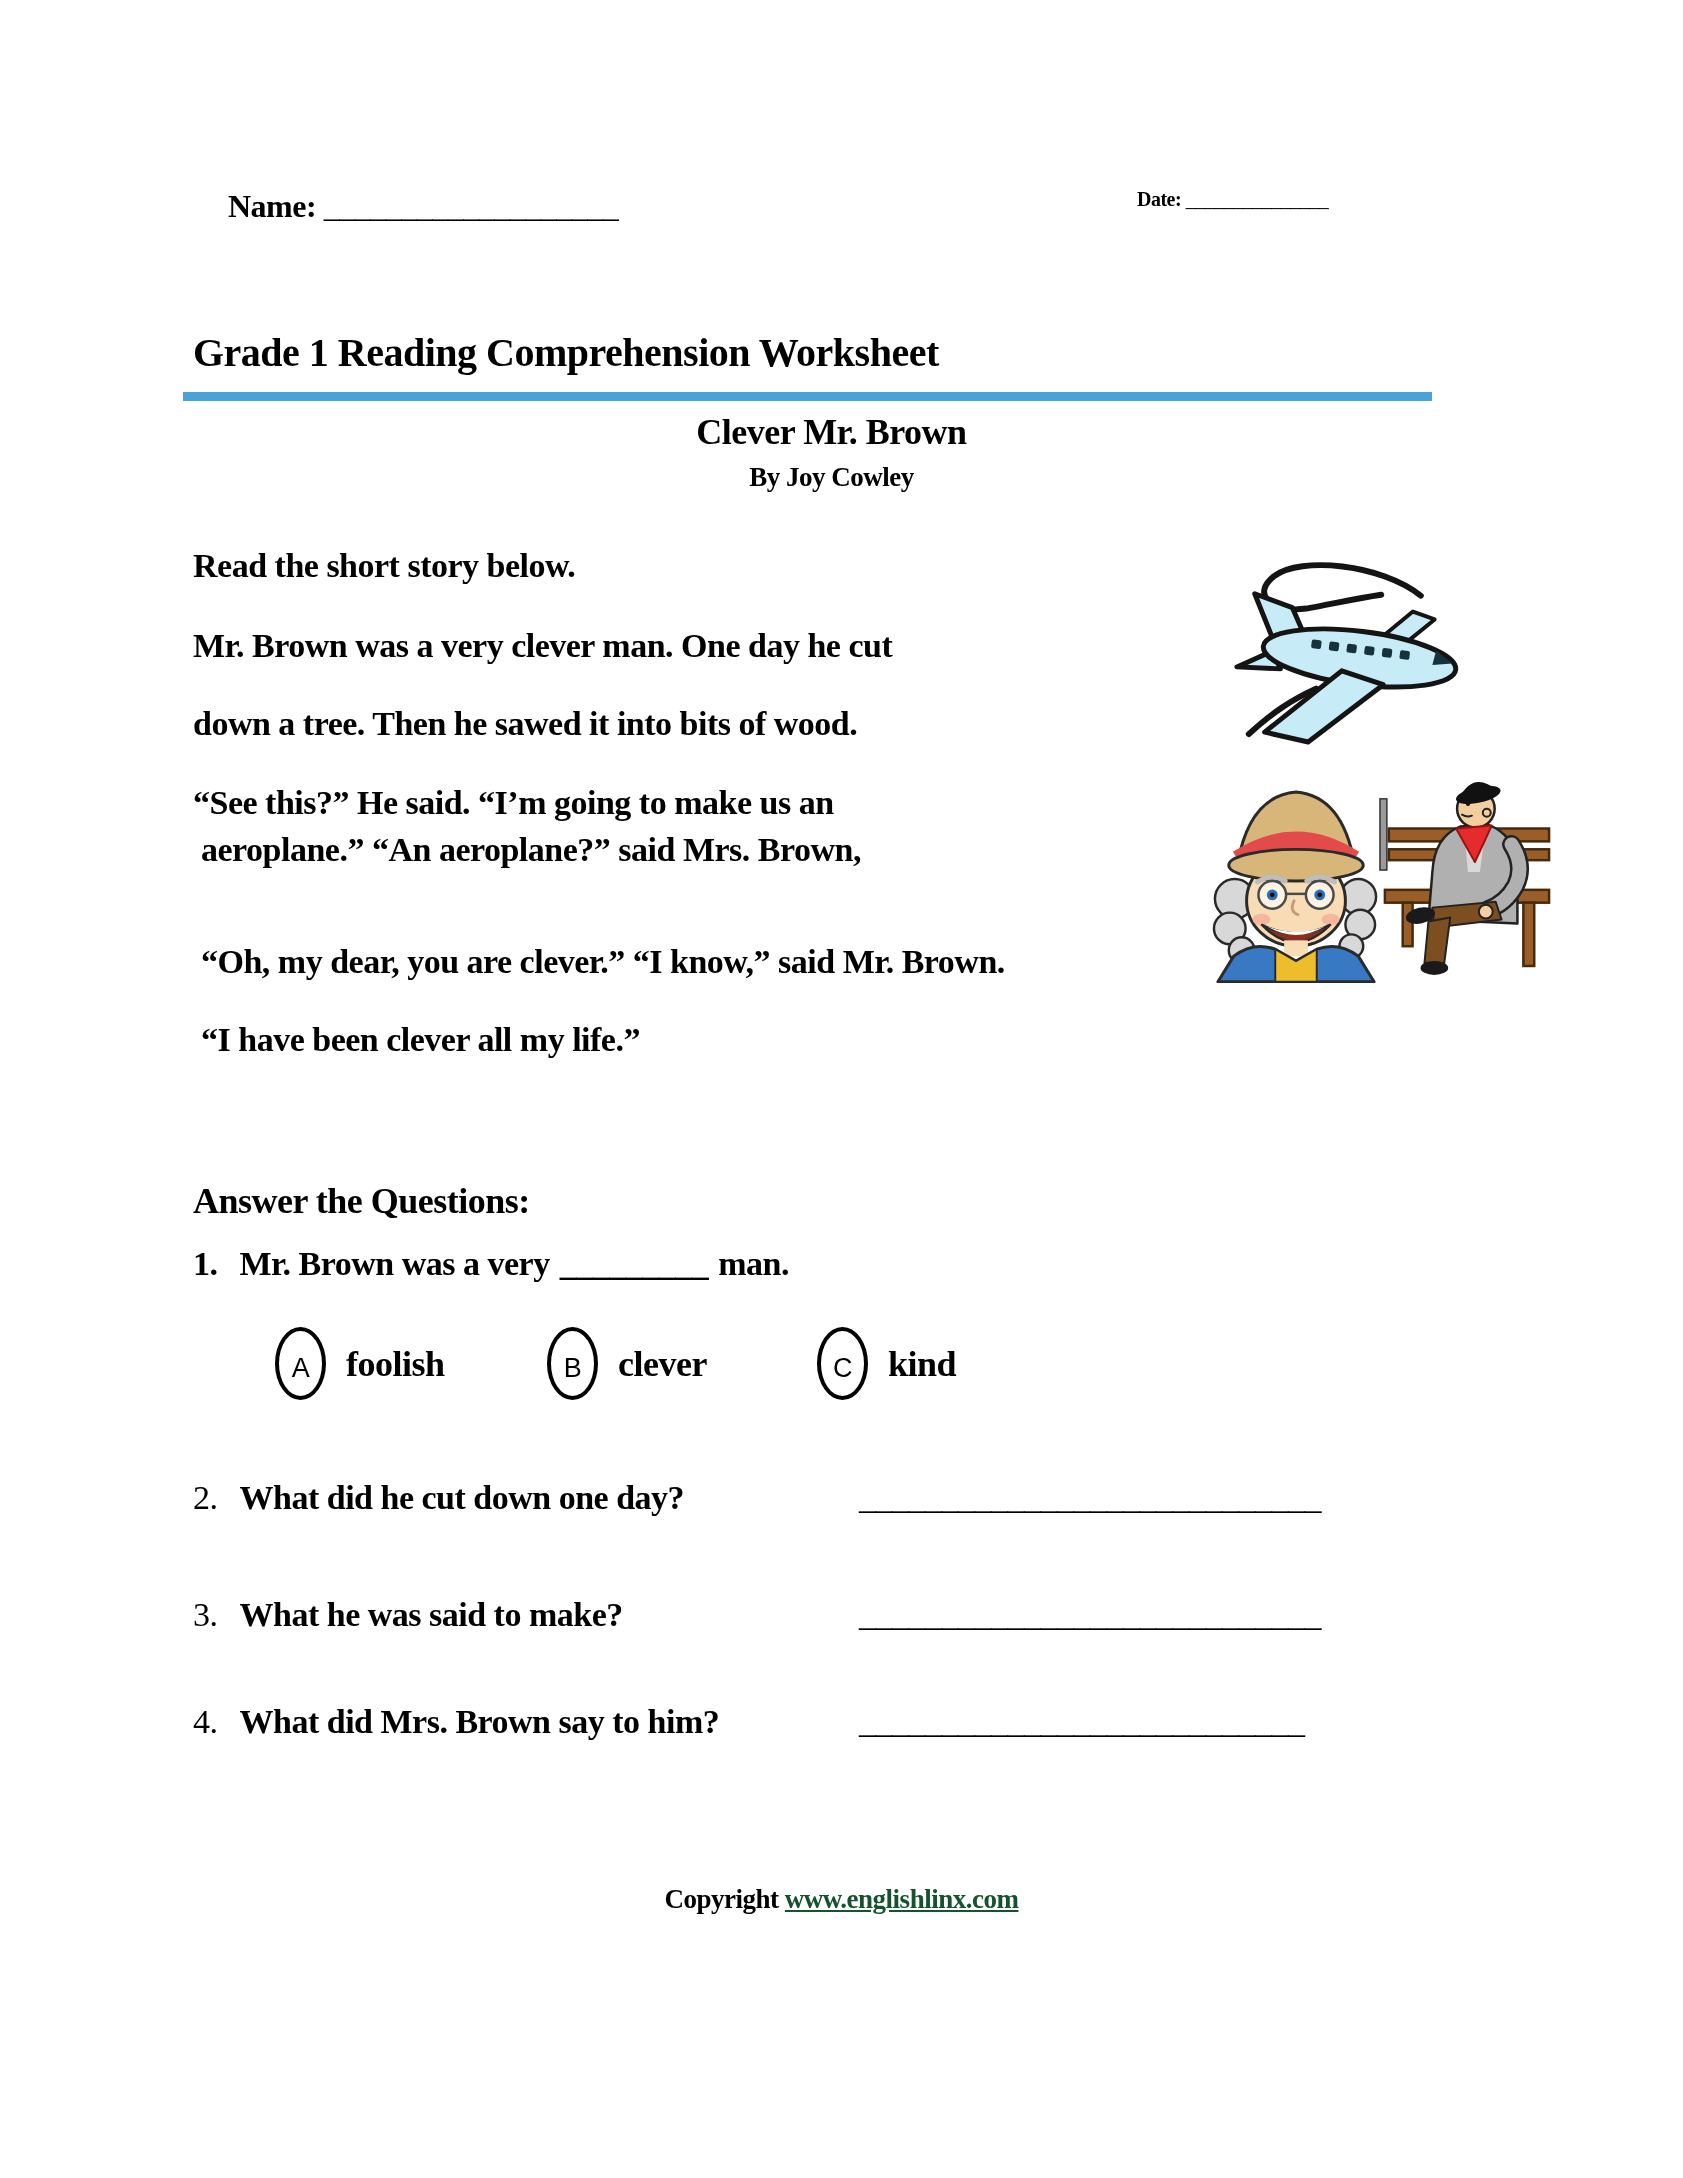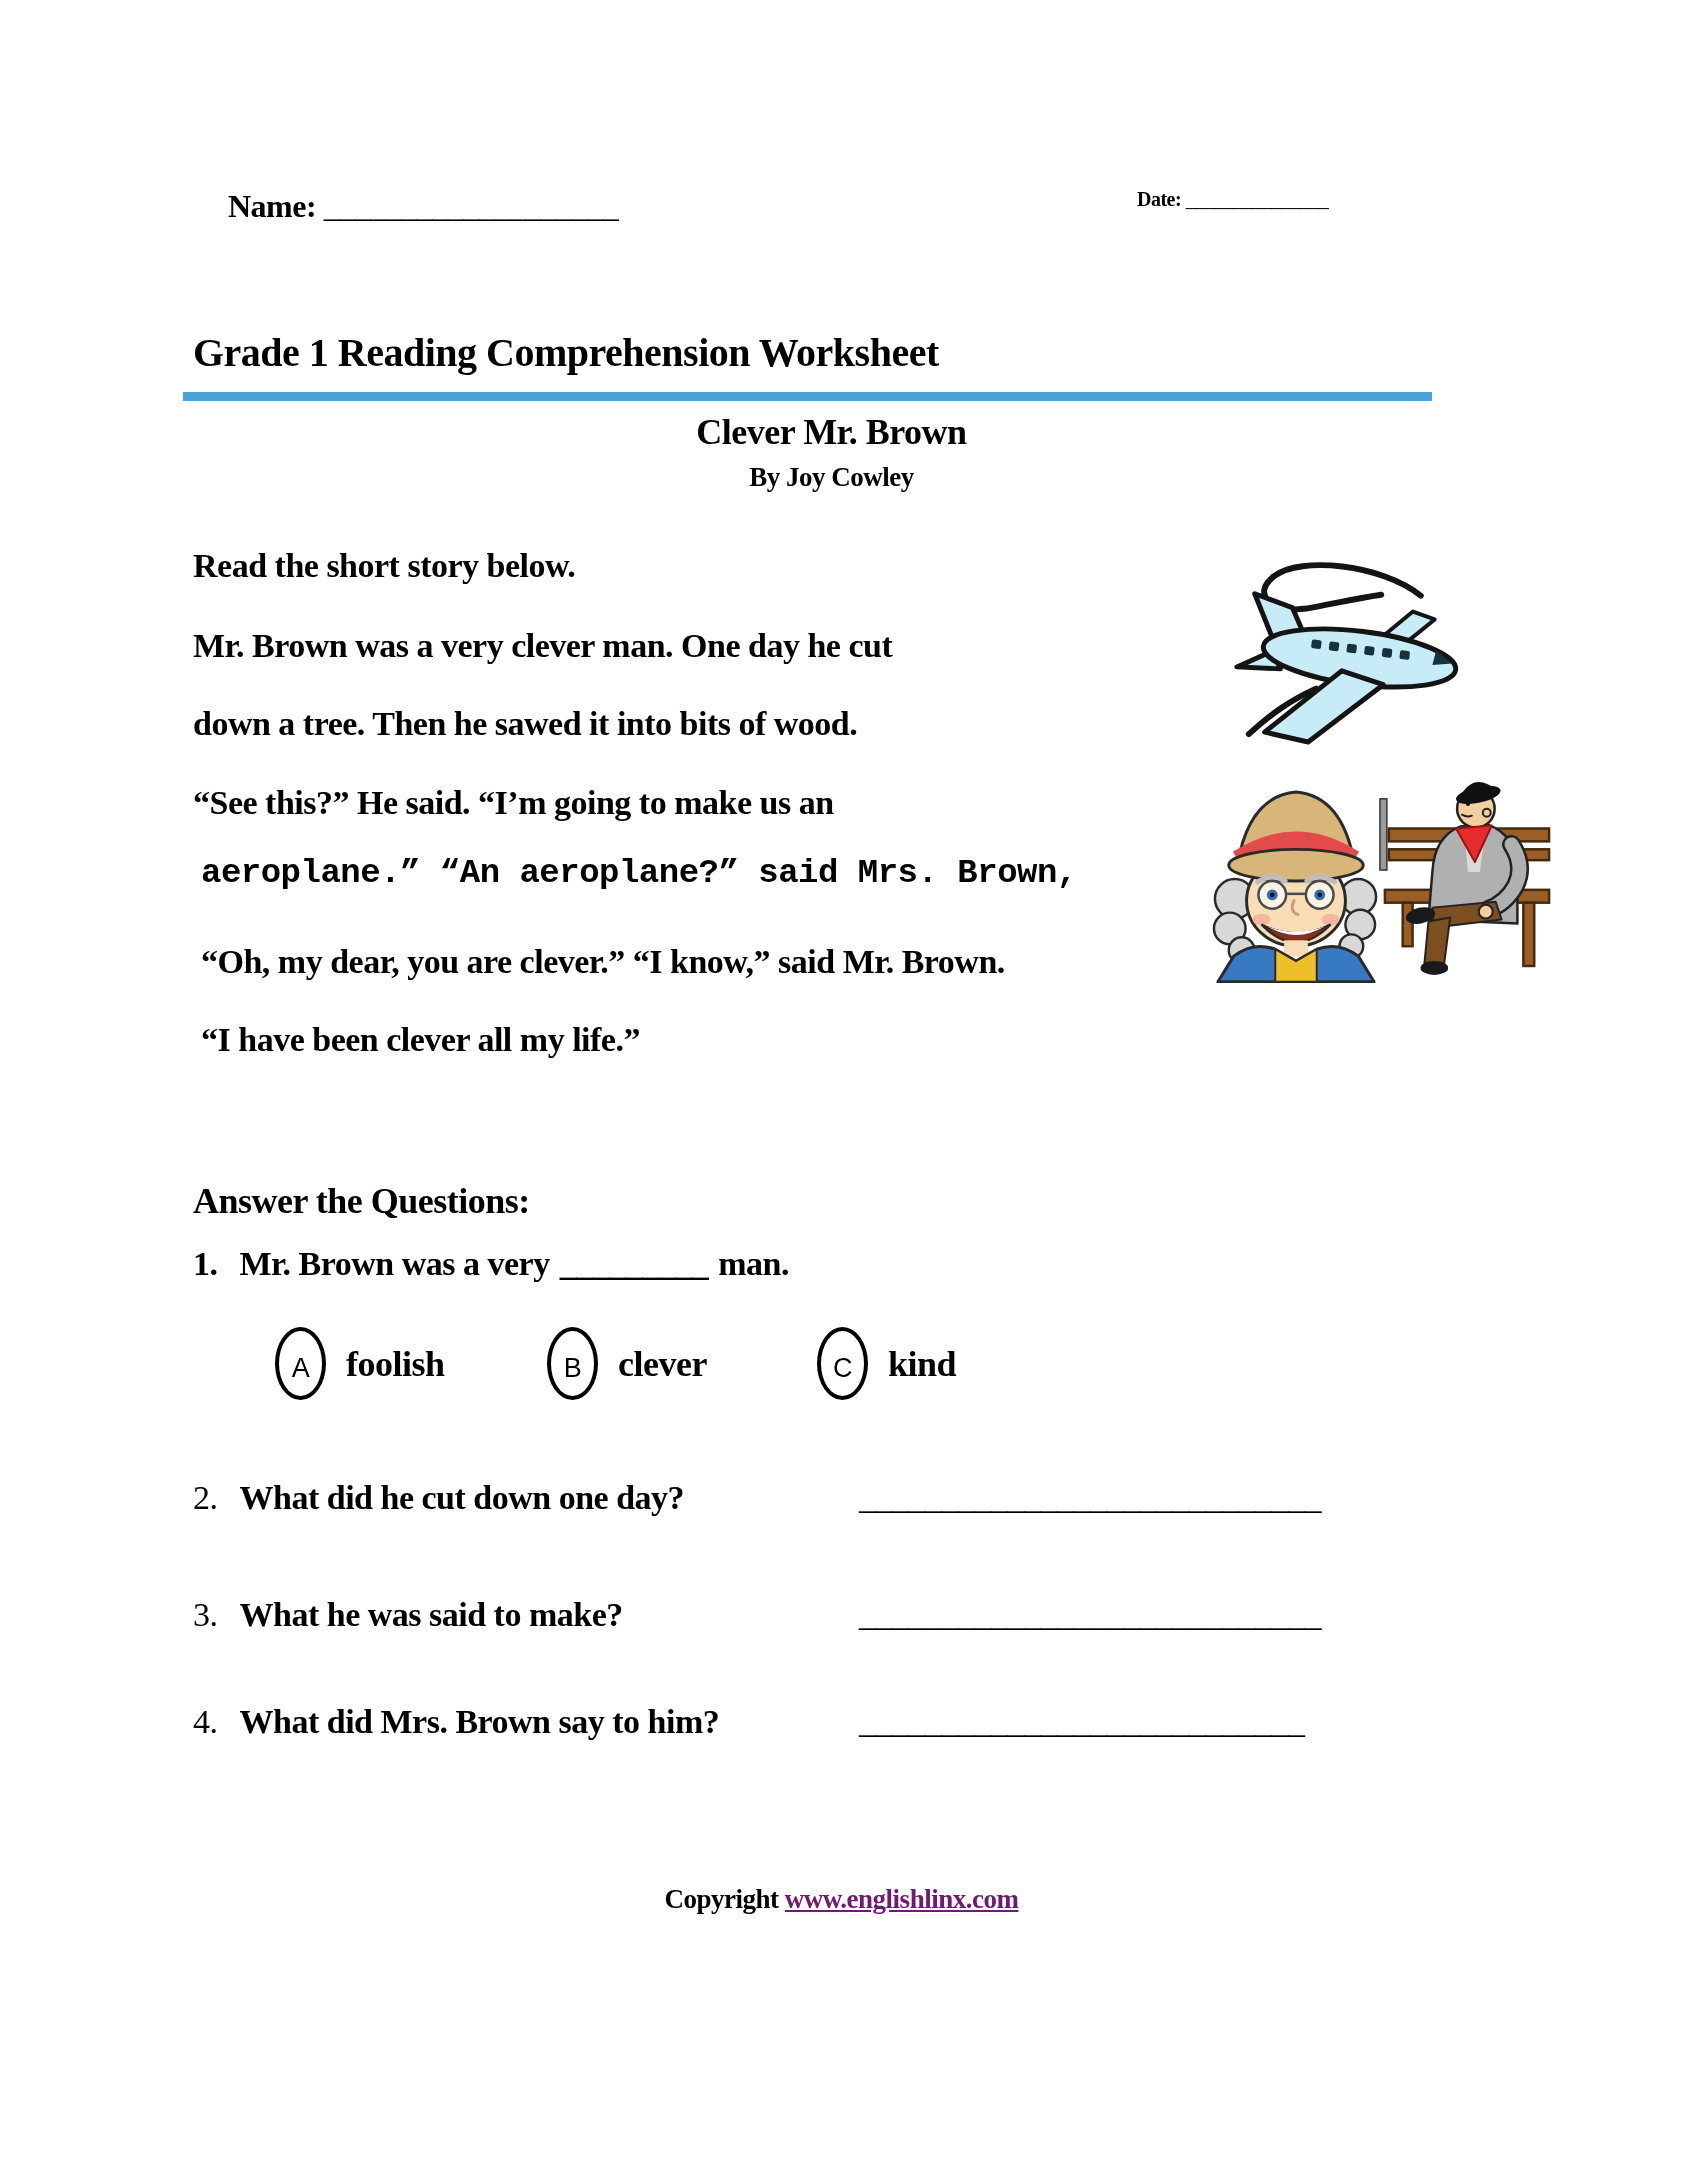--- a/index.html
+++ b/index.html
@@ -12,21 +12,21 @@
   .b { font-weight:bold;margin-left:35px; }
   .name-row { left:193px; top:188px; font-size:32px; }
   .date-row { left:1102px; top:188px; font-size:20px; }
   .heading { left:193px; top:329px; font-size:40px; font-weight:bold; }
   .rule { left:183px; top:392px; width:1249px; height:9px; background:#4aa3d8; }
   .story-title { left:0; top:411px; width:1663px; text-align:center; font-size:36px; font-weight:bold; }
   .story-author { left:0; top:462px; width:1663px; text-align:center; font-size:27px; font-weight:bold; }
   .instruction { left:193px; top:547px; font-size:34px; font-weight:bold; }
   .story-line { left:193px; font-size:34px; font-weight:bold; }
   .s0 { top:627px; } .s1 { top:705px; } .s2 { top:784px; }
-  .s3 { top:854px; left:201px;font-family:Liberation Mono, monospace; } .s4 { top:943px; left:201px; } .s5 { top:1021px; left:201px; }
+  .s3 { top:831px; left:201px; } .s4 { top:943px; left:201px; } .s5 { top:1021px; left:201px; }
   .answer-heading { left:193px; top:1180px; font-size:36px; font-weight:bold;
     text-decoration-thickness:3px; text-underline-offset:6px; }
   .q-row { font-size:34px; }
   .q1 { left:193px; top:1245px; }
   .q2 { left:193px; top:1479px; } .q3 { left:193px; top:1596px; } .q4 { left:193px; top:1703px; }
   .qnum { display:inline-block; margin-right:22px; }
   .qnum-bold { font-weight:bold; }
   .qtext { font-weight:bold; }
   .q1 .blank { margin:0 10px; font-weight:bold; }
   .ansline { position:absolute; left:859px; top:1479px; font-size:34px; }
@@ -187,17 +187,17 @@
   </div>
   <div class="abs ansline l3">____________________________</div>
 
   <div class="abs q-row q4">
     <span class="qnum">4.</span><span class="qtext">What did Mrs. Brown say to him?</span>
   </div>
   <div class="abs ansline l4">___________________________</div>
 
   <div class="abs footer">
     <span>Copyright</span>
-    <a href="#" style="color: #701a75; font-family: Liberation Serif, serif;">www.englishlinx.com</a>
+    <a href="#" style="color: #14532d; font-family: Liberation Serif, serif;">www.englishlinx.com</a>
   </div>
 
 </div>
 
 
 </body></html>

